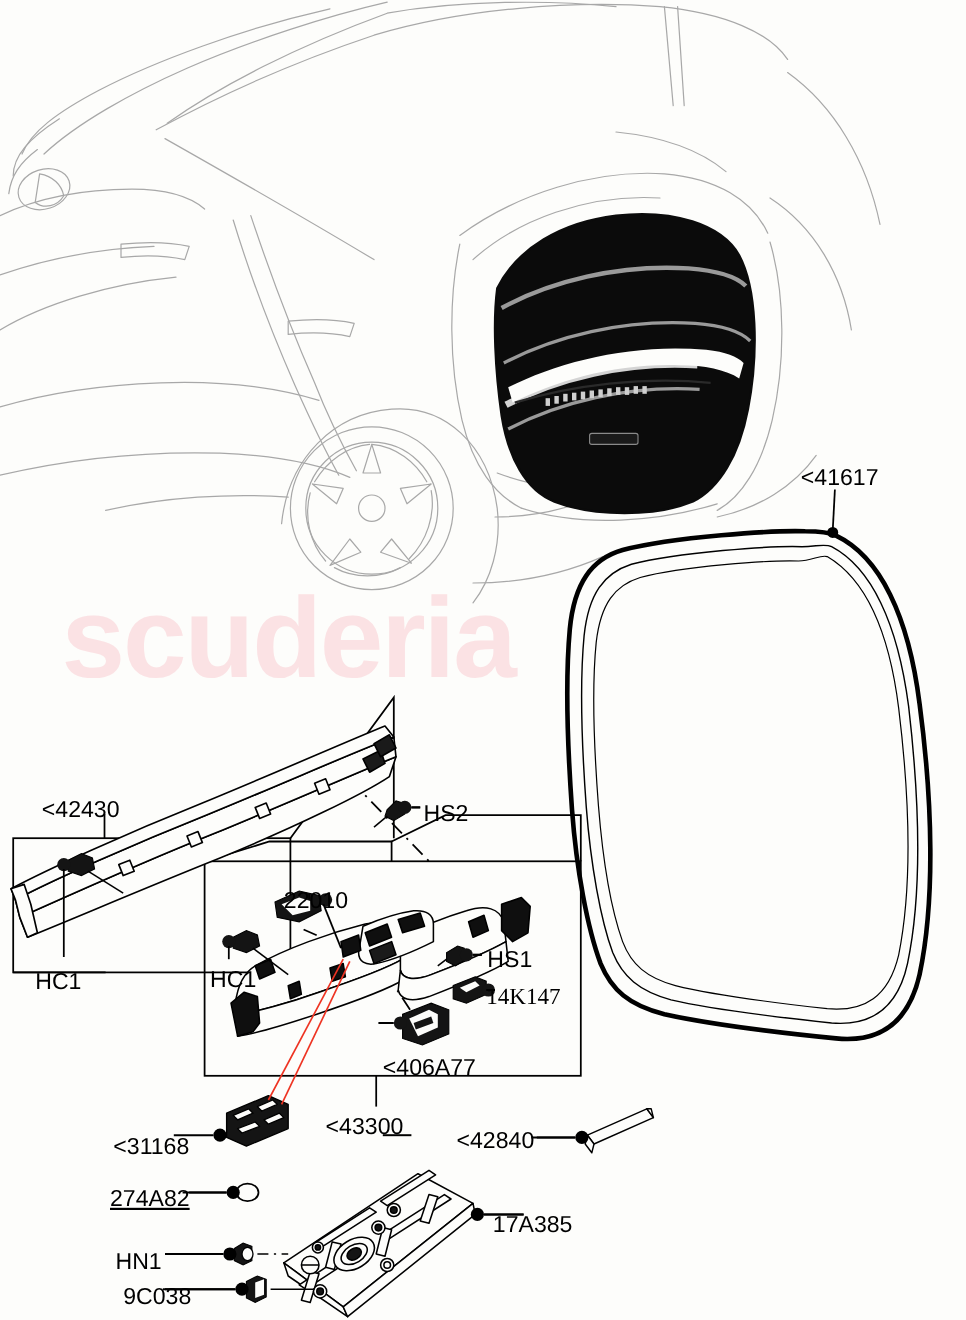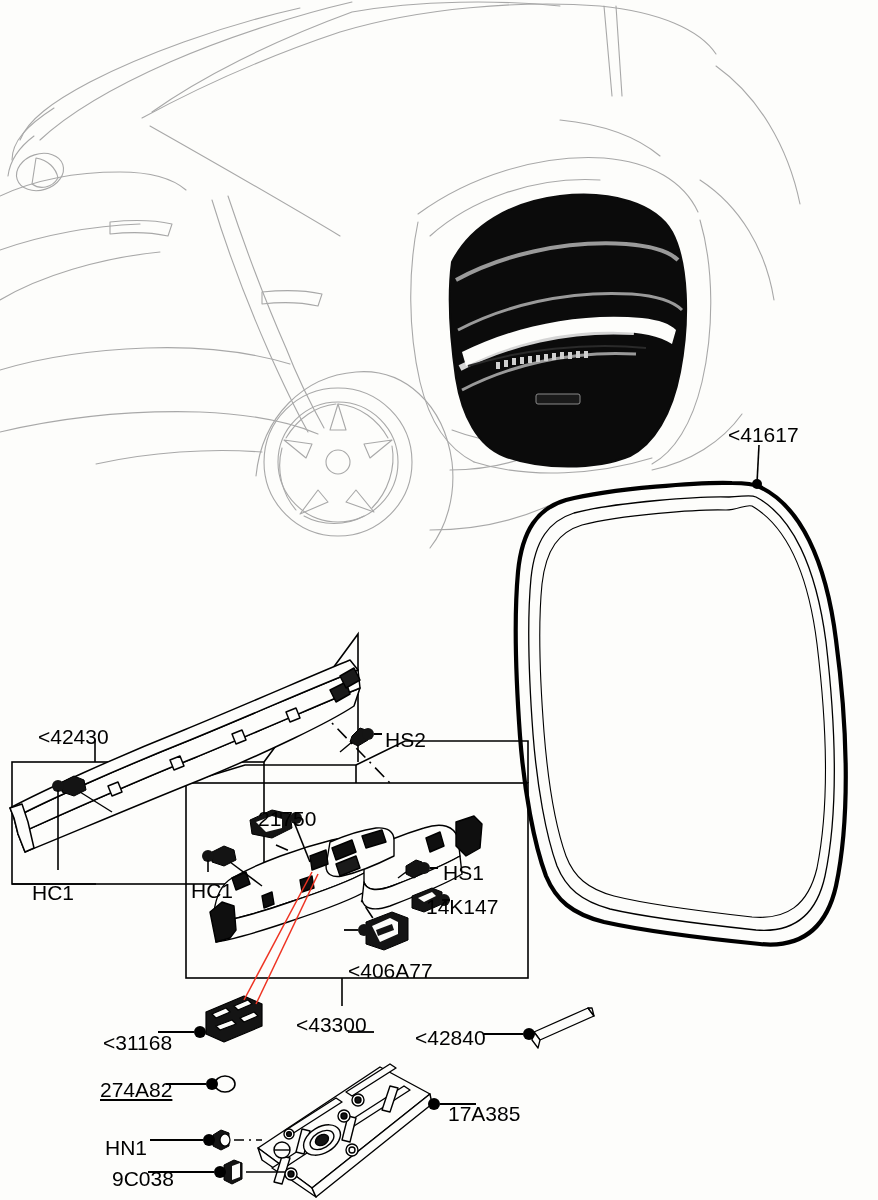--- a/index.html
+++ b/index.html
@@ -44,20 +44,21 @@
     white-space:nowrap;
     line-height:1;
     user-select:none;
   }
 </style>
 </head>
 <body>
 
 <div id="stage">
 
+  <div class="wm-scuderia">scuderia</div>
 
   <svg width="878" height="1200" aria-hidden="true">
     <defs>
       <g id="diam">
         <polygon points="0,0 42,-16 42,36 0,52" fill="#e4e4e4"></polygon>
       </g>
       <clipPath id="flagclip">
           <rect x="590" y="520" width="240" height="180"></rect>
         </clipPath>
     </defs>
@@ -451,24 +452,24 @@
       <circle cx="220" cy="1172" r="6" fill="#000"></circle>
       <line x1="214" y1="1172" x2="150" y2="1172" stroke="#000" stroke-width="1.8"></line>
       <line x1="246" y1="1172" x2="286" y2="1172" stroke="#000" stroke-width="1.4"></line>
     </g>
   </svg>
 
   <div class="lbl" style="left:728px;top:424px;">&lt;41617</div>
   <div class="lbl" style="left:38px;top:726px;">&lt;42430</div>
   <div class="lbl" style="left:385px;top:729px;">HS2</div>
   <div class="lbl" style="left:32px;top:882px;">HC1</div>
-  <div class="lbl" style="left:258px;top:808px;">21750</div>
+  <div class="lbl" style="left:258px;top:808px;">22010</div>
   <div class="lbl" style="left:191px;top:880px;">HC1</div>
   <div class="lbl" style="left:443px;top:862px;">HS1</div>
-  <div class="lbl" style="left:426px;top:896px;">14K147</div>
+  <div class="lbl" style="left:442px;top:896px;font-family:Liberation Serif, serif;">14K147</div>
   <div class="lbl" style="left:348px;top:960px;text-align:center;">&lt;406A77</div>
   <div class="lbl" style="left:103px;top:1032px;">&lt;31168</div>
   <div class="lbl" style="left:296px;top:1014px;">&lt;43300</div>
   <div class="lbl" style="left:415px;top:1027px;">&lt;42840</div>
   <div class="lbl" style="left:100px;top:1079px;text-decoration:underline;">274A82</div>
   <div class="lbl" style="left:448px;top:1103px;text-align:right;">17A385</div>
   <div class="lbl" style="left:105px;top:1137px;">HN1</div>
   <div class="lbl" style="left:92px;top:1168px;margin-left:20px;">9C038</div>
 
   <svg width="878" height="1200" aria-hidden="true">

